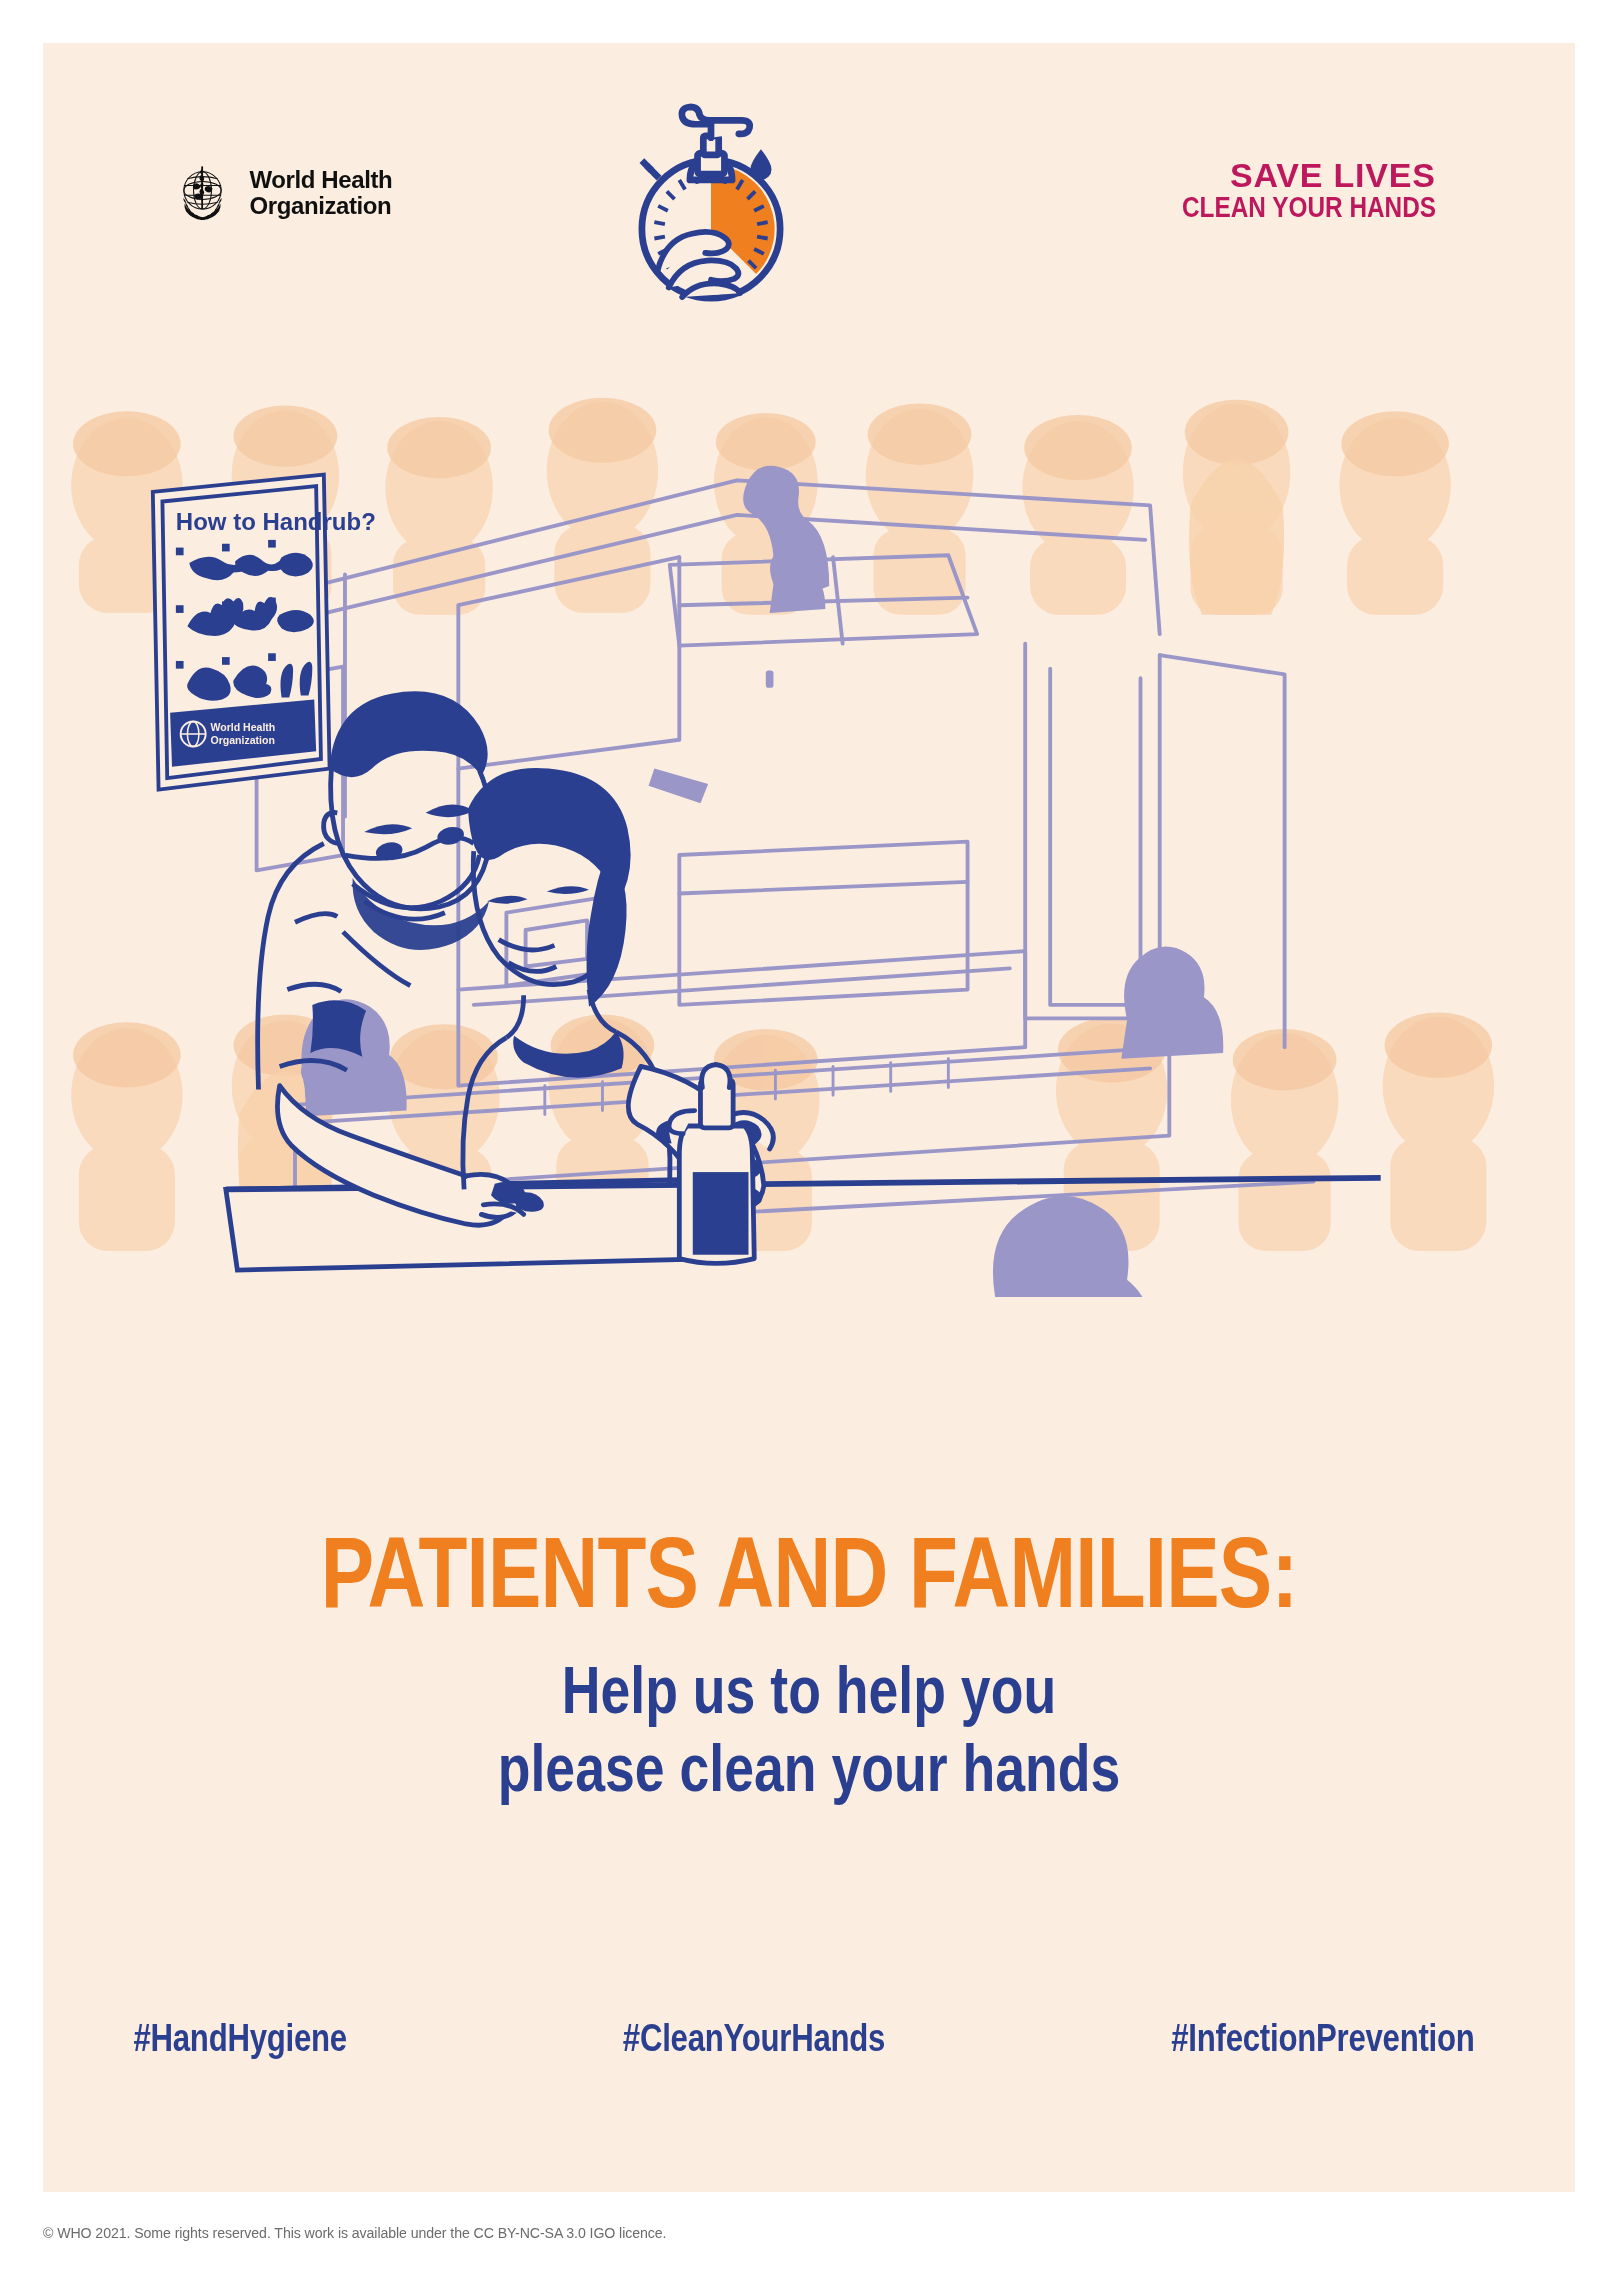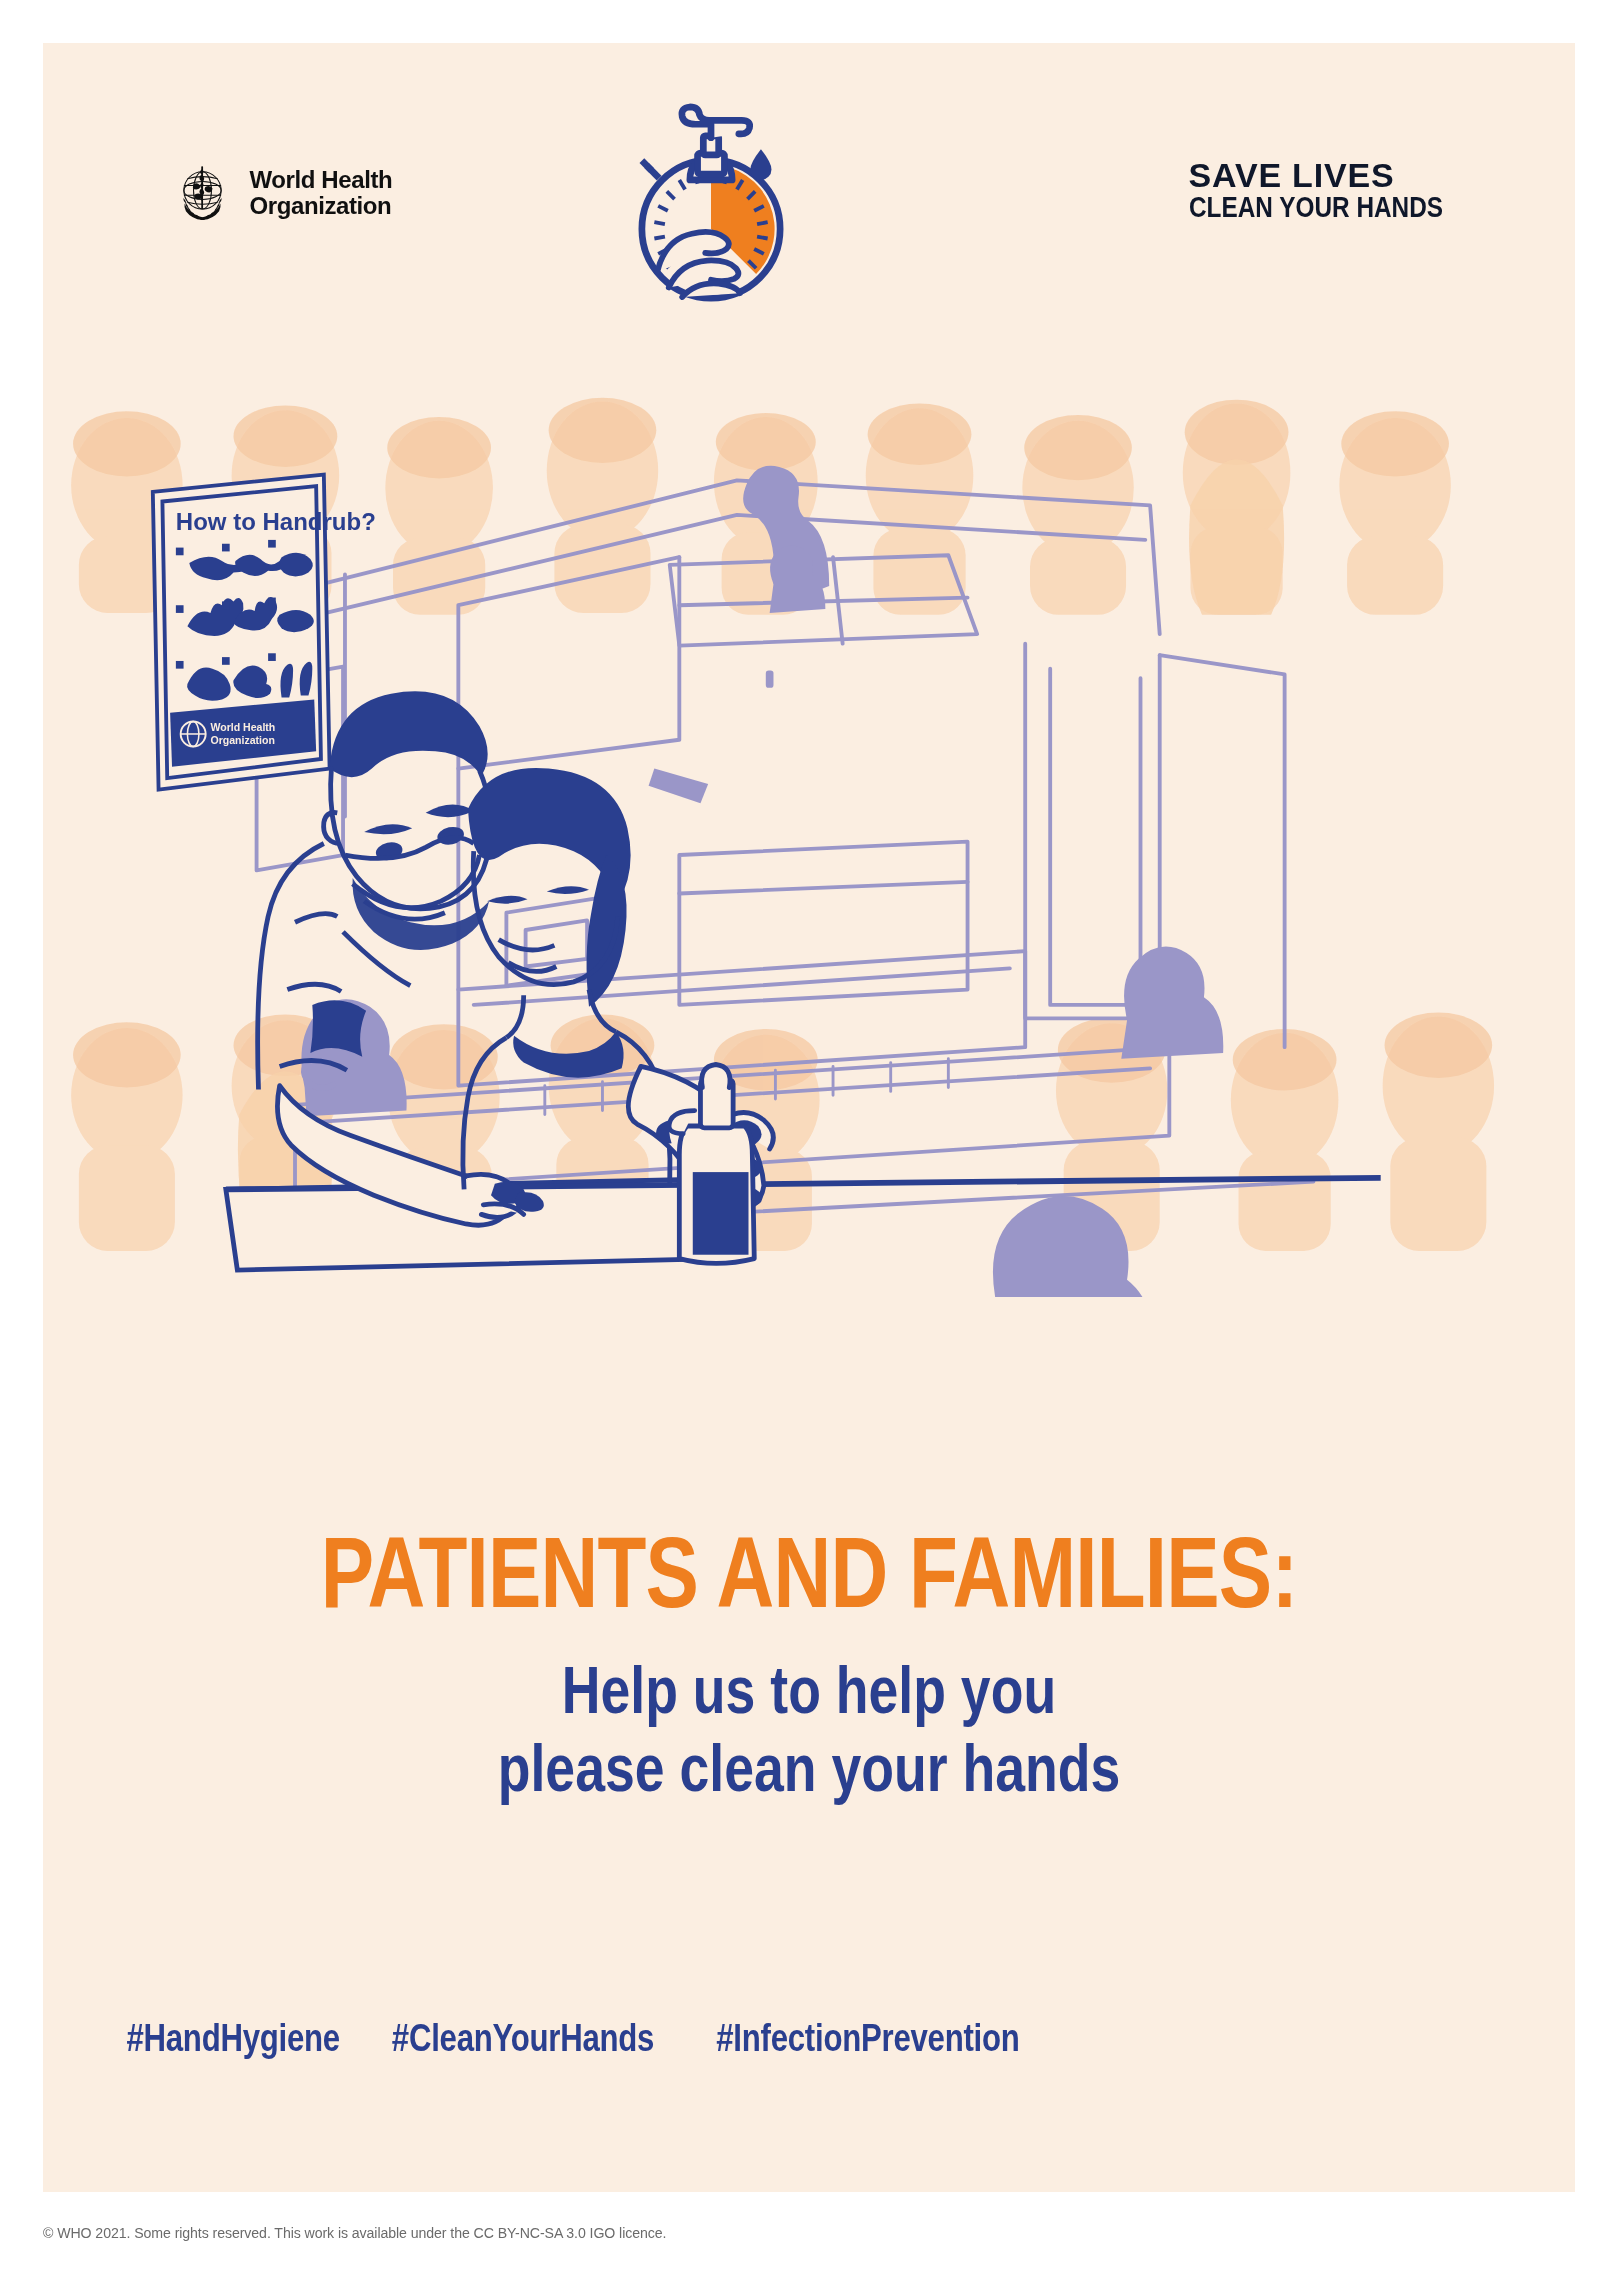--- a/index.html
+++ b/index.html
@@ -105,24 +105,24 @@
     color: #ef7f1f;
     font-weight: bold;
     font-size: 61px;
     letter-spacing: 0.5px;
     line-height: 0.85;
   }
 
   
   .tagline {
     position: absolute;
-    right: 84px;
+    right: 91px;
     top: 115px;
-    text-align: left;
-    color: #0f172a;
+    text-align: center;
+    color: #be185d;
   }
   .tagline-1 {
     font-weight: bold;
     font-size: 34px;
     letter-spacing: 0.8px;
     line-height: 1.0;
   }
   .tagline-2 {
     font-weight: bold;
     font-size: 29px;
@@ -167,24 +167,25 @@
     font-size: 67px;
     line-height: 1.16;
     margin-top: 29px;
     transform: scaleX(0.80);
     white-space: nowrap;
   }
 
   
   .hashtags {
     position: absolute;
-    left: 60px;
+    left: 67px;
     right: 67px;
     top: 1974px;
     display: flex;
+    justify-content: space-between;
     align-items: baseline;
   }
   .hashtag {
     color: #2a3f8f;
     font-weight: bold;
     font-size: 38px;
     letter-spacing: -0.3px;
     transform: scaleX(0.82);
     white-space: nowrap;
   }

